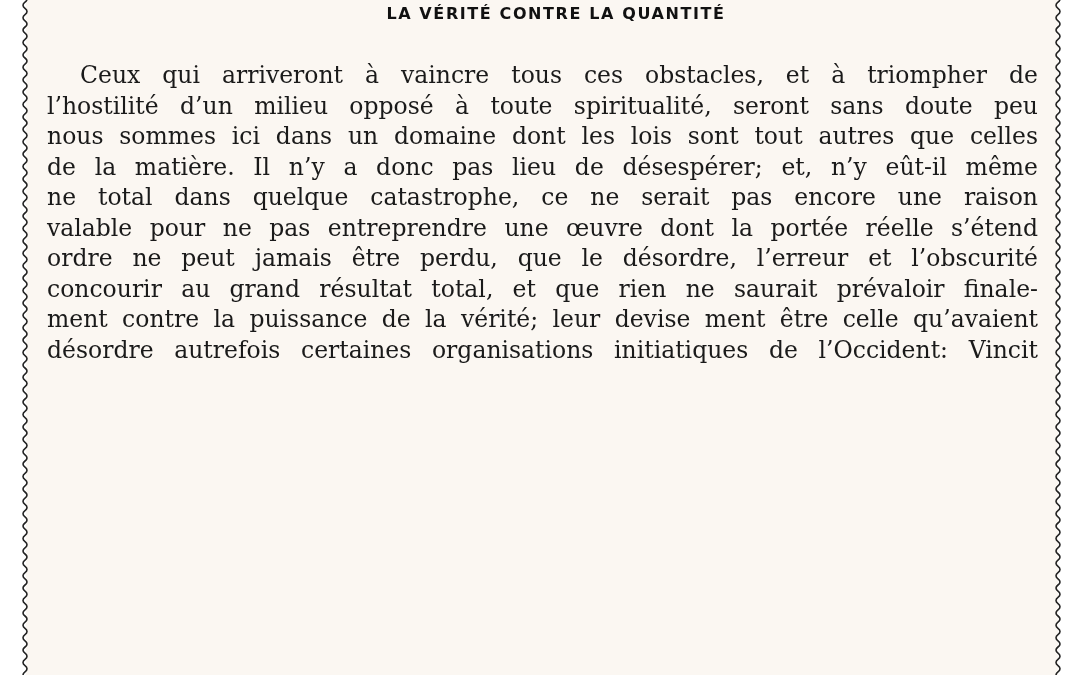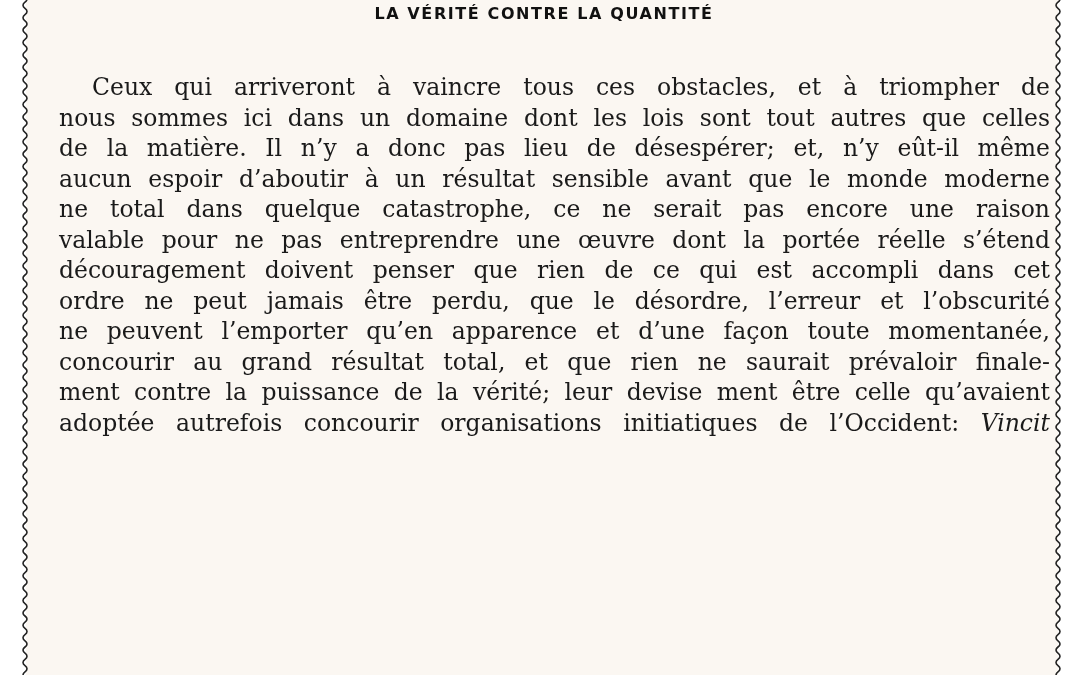--- a/index.html
+++ b/index.html
@@ -28,76 +28,74 @@
     .wave {
       position: absolute;
       top: 0;
       width: 12px;
       height: 675px;
     }
     .wave-left { left: 19px; }
     .wave-right { left: 1052px; }
     .title {
       position: absolute;
-      left: 28px;
+      left: 40px;
       width: 1032px;
       top: 2px;
       text-align: center;
       font-family: "DejaVu Sans", sans-serif;
       font-weight: bold;
       font-size: 16px;
       letter-spacing: 1.6px;
       color: #111111;
       line-height: 24px;
     }
     .body-text {
       position: absolute;
       left: 47px;
       top: 60px;
       width: 991px;
       font-family: "DejaVu Serif", serif;
       font-size: 23.5px;
       line-height: 30.5px;
       color: #1a1a1a;
-      margin: 12px;
+      margin: 0;
     }
     .line {
       display: block;
       white-space: nowrap;
       text-align: justify;
       text-align-last: justify;
       height: 30.5px;
       overflow: visible;
     }
     .line.indent { padding-left: 33px; }
     .line.last { text-align-last: left; }
-    .italic { font-style: italic; }
+    .italic { }
   </style>
 </head>
 <body>
 
 <div class="page">
   <div class="card"></div>
 
   <svg class="wave wave-left" viewBox="0 0 12 675" preserveAspectRatio="none">
     <path id="wavePathL" fill="none" stroke="#222222" stroke-width="1.6" d="M6,-4 Q10,-0.90 6,2.20 Q2,5.30 6,8.40 Q10,11.50 6,14.60 Q2,17.70 6,20.80 Q10,23.90 6,27.00 Q2,30.10 6,33.20 Q10,36.30 6,39.40 Q2,42.50 6,45.60 Q10,48.70 6,51.80 Q2,54.90 6,58.00 Q10,61.10 6,64.20 Q2,67.30 6,70.40 Q10,73.50 6,76.60 Q2,79.70 6,82.80 Q10,85.90 6,89.00 Q2,92.10 6,95.20 Q10,98.30 6,101.40 Q2,104.50 6,107.60 Q10,110.70 6,113.80 Q2,116.90 6,120.00 Q10,123.10 6,126.20 Q2,129.30 6,132.40 Q10,135.50 6,138.60 Q2,141.70 6,144.80 Q10,147.90 6,151.00 Q2,154.10 6,157.20 Q10,160.30 6,163.40 Q2,166.50 6,169.60 Q10,172.70 6,175.80 Q2,178.90 6,182.00 Q10,185.10 6,188.20 Q2,191.30 6,194.40 Q10,197.50 6,200.60 Q2,203.70 6,206.80 Q10,209.90 6,213.00 Q2,216.10 6,219.20 Q10,222.30 6,225.40 Q2,228.50 6,231.60 Q10,234.70 6,237.80 Q2,240.90 6,244.00 Q10,247.10 6,250.20 Q2,253.30 6,256.40 Q10,259.50 6,262.60 Q2,265.70 6,268.80 Q10,271.90 6,275.00 Q2,278.10 6,281.20 Q10,284.30 6,287.40 Q2,290.50 6,293.60 Q10,296.70 6,299.80 Q2,302.90 6,306.00 Q10,309.10 6,312.20 Q2,315.30 6,318.40 Q10,321.50 6,324.60 Q2,327.70 6,330.80 Q10,333.90 6,337.00 Q2,340.10 6,343.20 Q10,346.30 6,349.40 Q2,352.50 6,355.60 Q10,358.70 6,361.80 Q2,364.90 6,368.00 Q10,371.10 6,374.20 Q2,377.30 6,380.40 Q10,383.50 6,386.60 Q2,389.70 6,392.80 Q10,395.90 6,399.00 Q2,402.10 6,405.20 Q10,408.30 6,411.40 Q2,414.50 6,417.60 Q10,420.70 6,423.80 Q2,426.90 6,430.00 Q10,433.10 6,436.20 Q2,439.30 6,442.40 Q10,445.50 6,448.60 Q2,451.70 6,454.80 Q10,457.90 6,461.00 Q2,464.10 6,467.20 Q10,470.30 6,473.40 Q2,476.50 6,479.60 Q10,482.70 6,485.80 Q2,488.90 6,492.00 Q10,495.10 6,498.20 Q2,501.30 6,504.40 Q10,507.50 6,510.60 Q2,513.70 6,516.80 Q10,519.90 6,523.00 Q2,526.10 6,529.20 Q10,532.30 6,535.40 Q2,538.50 6,541.60 Q10,544.70 6,547.80 Q2,550.90 6,554.00 Q10,557.10 6,560.20 Q2,563.30 6,566.40 Q10,569.50 6,572.60 Q2,575.70 6,578.80 Q10,581.90 6,585.00 Q2,588.10 6,591.20 Q10,594.30 6,597.40 Q2,600.50 6,603.60 Q10,606.70 6,609.80 Q2,612.90 6,616.00 Q10,619.10 6,622.20 Q2,625.30 6,628.40 Q10,631.50 6,634.60 Q2,637.70 6,640.80 Q10,643.90 6,647.00 Q2,650.10 6,653.20 Q10,656.30 6,659.40 Q2,662.50 6,665.60 Q10,668.70 6,671.80 Q2,674.90 6,678.00 Q10,681.10 6,684.20 Q2,687.30 6,690.40"></path>
   </svg>
   <svg class="wave wave-right" viewBox="0 0 12 675" preserveAspectRatio="none">
     <path id="wavePathR" fill="none" stroke="#222222" stroke-width="1.6" d="M6,-4 Q10,-0.90 6,2.20 Q2,5.30 6,8.40 Q10,11.50 6,14.60 Q2,17.70 6,20.80 Q10,23.90 6,27.00 Q2,30.10 6,33.20 Q10,36.30 6,39.40 Q2,42.50 6,45.60 Q10,48.70 6,51.80 Q2,54.90 6,58.00 Q10,61.10 6,64.20 Q2,67.30 6,70.40 Q10,73.50 6,76.60 Q2,79.70 6,82.80 Q10,85.90 6,89.00 Q2,92.10 6,95.20 Q10,98.30 6,101.40 Q2,104.50 6,107.60 Q10,110.70 6,113.80 Q2,116.90 6,120.00 Q10,123.10 6,126.20 Q2,129.30 6,132.40 Q10,135.50 6,138.60 Q2,141.70 6,144.80 Q10,147.90 6,151.00 Q2,154.10 6,157.20 Q10,160.30 6,163.40 Q2,166.50 6,169.60 Q10,172.70 6,175.80 Q2,178.90 6,182.00 Q10,185.10 6,188.20 Q2,191.30 6,194.40 Q10,197.50 6,200.60 Q2,203.70 6,206.80 Q10,209.90 6,213.00 Q2,216.10 6,219.20 Q10,222.30 6,225.40 Q2,228.50 6,231.60 Q10,234.70 6,237.80 Q2,240.90 6,244.00 Q10,247.10 6,250.20 Q2,253.30 6,256.40 Q10,259.50 6,262.60 Q2,265.70 6,268.80 Q10,271.90 6,275.00 Q2,278.10 6,281.20 Q10,284.30 6,287.40 Q2,290.50 6,293.60 Q10,296.70 6,299.80 Q2,302.90 6,306.00 Q10,309.10 6,312.20 Q2,315.30 6,318.40 Q10,321.50 6,324.60 Q2,327.70 6,330.80 Q10,333.90 6,337.00 Q2,340.10 6,343.20 Q10,346.30 6,349.40 Q2,352.50 6,355.60 Q10,358.70 6,361.80 Q2,364.90 6,368.00 Q10,371.10 6,374.20 Q2,377.30 6,380.40 Q10,383.50 6,386.60 Q2,389.70 6,392.80 Q10,395.90 6,399.00 Q2,402.10 6,405.20 Q10,408.30 6,411.40 Q2,414.50 6,417.60 Q10,420.70 6,423.80 Q2,426.90 6,430.00 Q10,433.10 6,436.20 Q2,439.30 6,442.40 Q10,445.50 6,448.60 Q2,451.70 6,454.80 Q10,457.90 6,461.00 Q2,464.10 6,467.20 Q10,470.30 6,473.40 Q2,476.50 6,479.60 Q10,482.70 6,485.80 Q2,488.90 6,492.00 Q10,495.10 6,498.20 Q2,501.30 6,504.40 Q10,507.50 6,510.60 Q2,513.70 6,516.80 Q10,519.90 6,523.00 Q2,526.10 6,529.20 Q10,532.30 6,535.40 Q2,538.50 6,541.60 Q10,544.70 6,547.80 Q2,550.90 6,554.00 Q10,557.10 6,560.20 Q2,563.30 6,566.40 Q10,569.50 6,572.60 Q2,575.70 6,578.80 Q10,581.90 6,585.00 Q2,588.10 6,591.20 Q10,594.30 6,597.40 Q2,600.50 6,603.60 Q10,606.70 6,609.80 Q2,612.90 6,616.00 Q10,619.10 6,622.20 Q2,625.30 6,628.40 Q10,631.50 6,634.60 Q2,637.70 6,640.80 Q10,643.90 6,647.00 Q2,650.10 6,653.20 Q10,656.30 6,659.40 Q2,662.50 6,665.60 Q10,668.70 6,671.80 Q2,674.90 6,678.00 Q10,681.10 6,684.20 Q2,687.30 6,690.40"></path>
   </svg>
 
   <div class="title">LA VÉRITÉ CONTRE LA QUANTITÉ</div>
 
   <div class="body-text">
     <span class="line indent">Ceux qui arriveront à vaincre tous ces obstacles, et à triompher de</span>
+    <span class="line">l’hostilité d’un milieu opposé à toute spiritualité, seront sans doute peu</span>
     <span class="line">nous sommes ici dans un domaine dont les lois sont tout autres que celles</span>
     <span class="line">de la matière. Il n’y a donc pas lieu de désespérer; et, n’y eût-il même</span>
-    <span class="line">aucun espoir d’aboutir à un résultat sensible avant que le monde moderne</span>
     <span class="line">ne total dans quelque catastrophe, ce ne serait pas encore une raison</span>
     <span class="line">valable pour ne pas entreprendre une œuvre dont la portée réelle s’étend</span>
-    <span class="line">découragement doivent penser que rien de ce qui est accompli dans cet</span>
     <span class="line">ordre ne peut jamais être perdu, que le désordre, l’erreur et l’obscurité</span>
-    <span class="line">ne peuvent l’emporter qu’en apparence et d’une façon toute momentanée,</span>
     <span class="line">concourir au grand résultat total, et que rien ne saurait prévaloir finale-</span>
     <span class="line">ment contre la puissance de la vérité; leur devise ment être celle qu’avaient</span>
-    <span class="line"><span>adoptée autrefois concourir organisations initiatiques de l’Occident:</span> <span class="italic">Vincit</span></span>
+    <span class="line"><span>désordre autrefois certaines organisations initiatiques de l’Occident:</span> <span class="italic">Vincit</span></span>
   </div>
 </div>
 
 </body></html>

